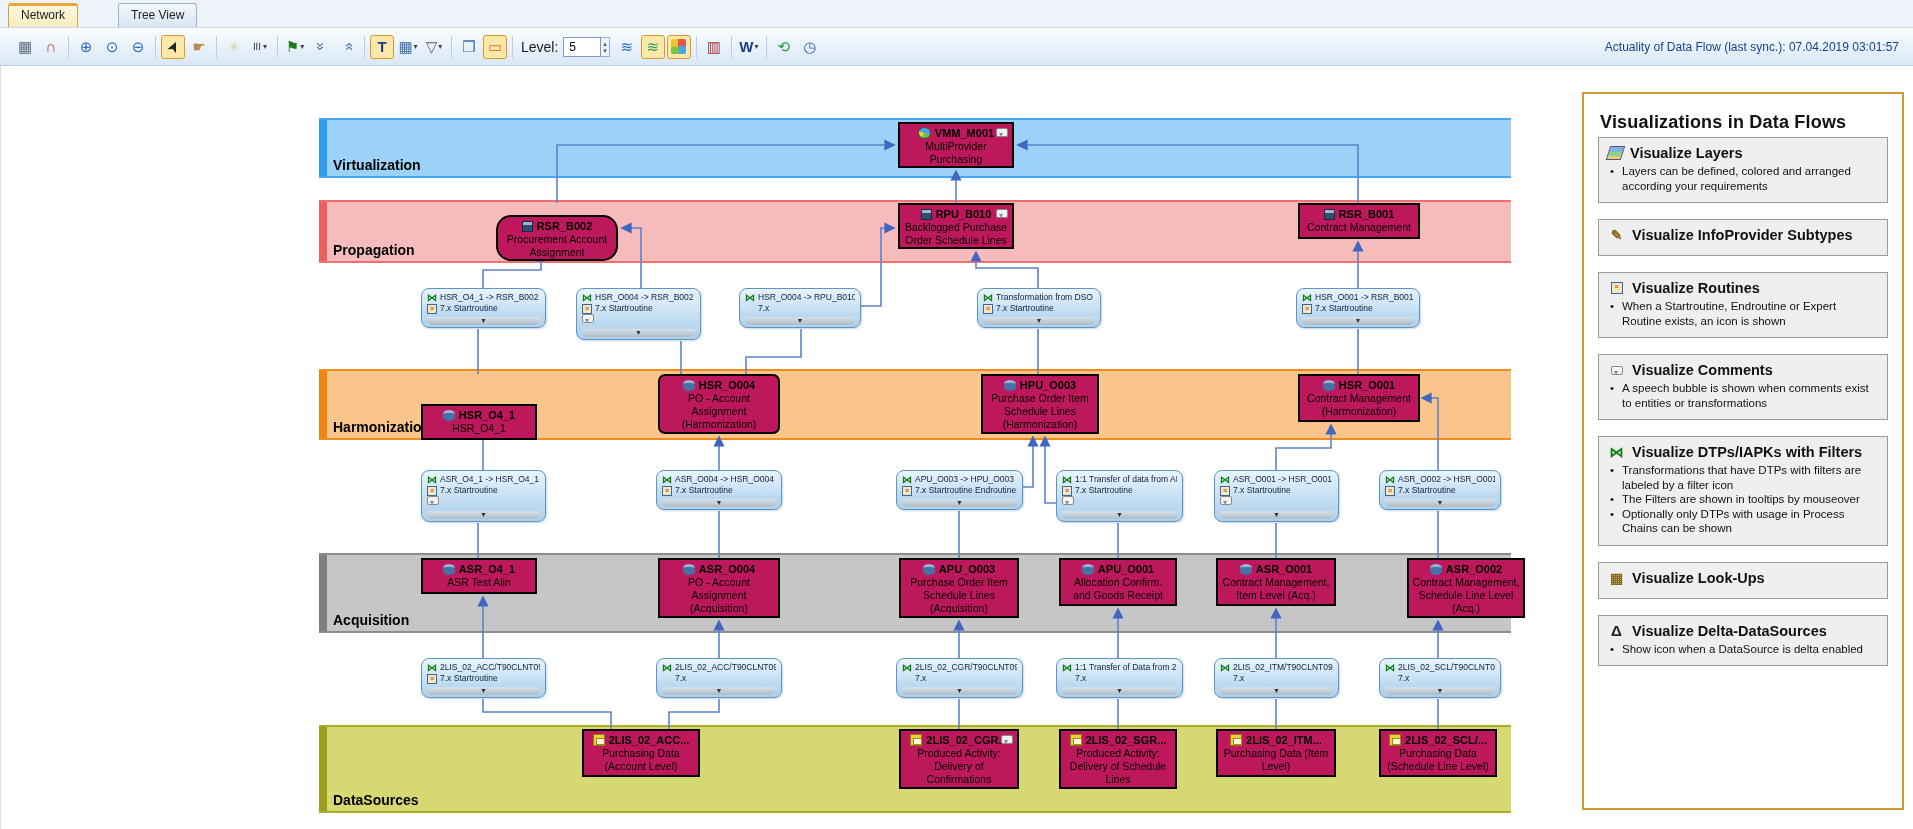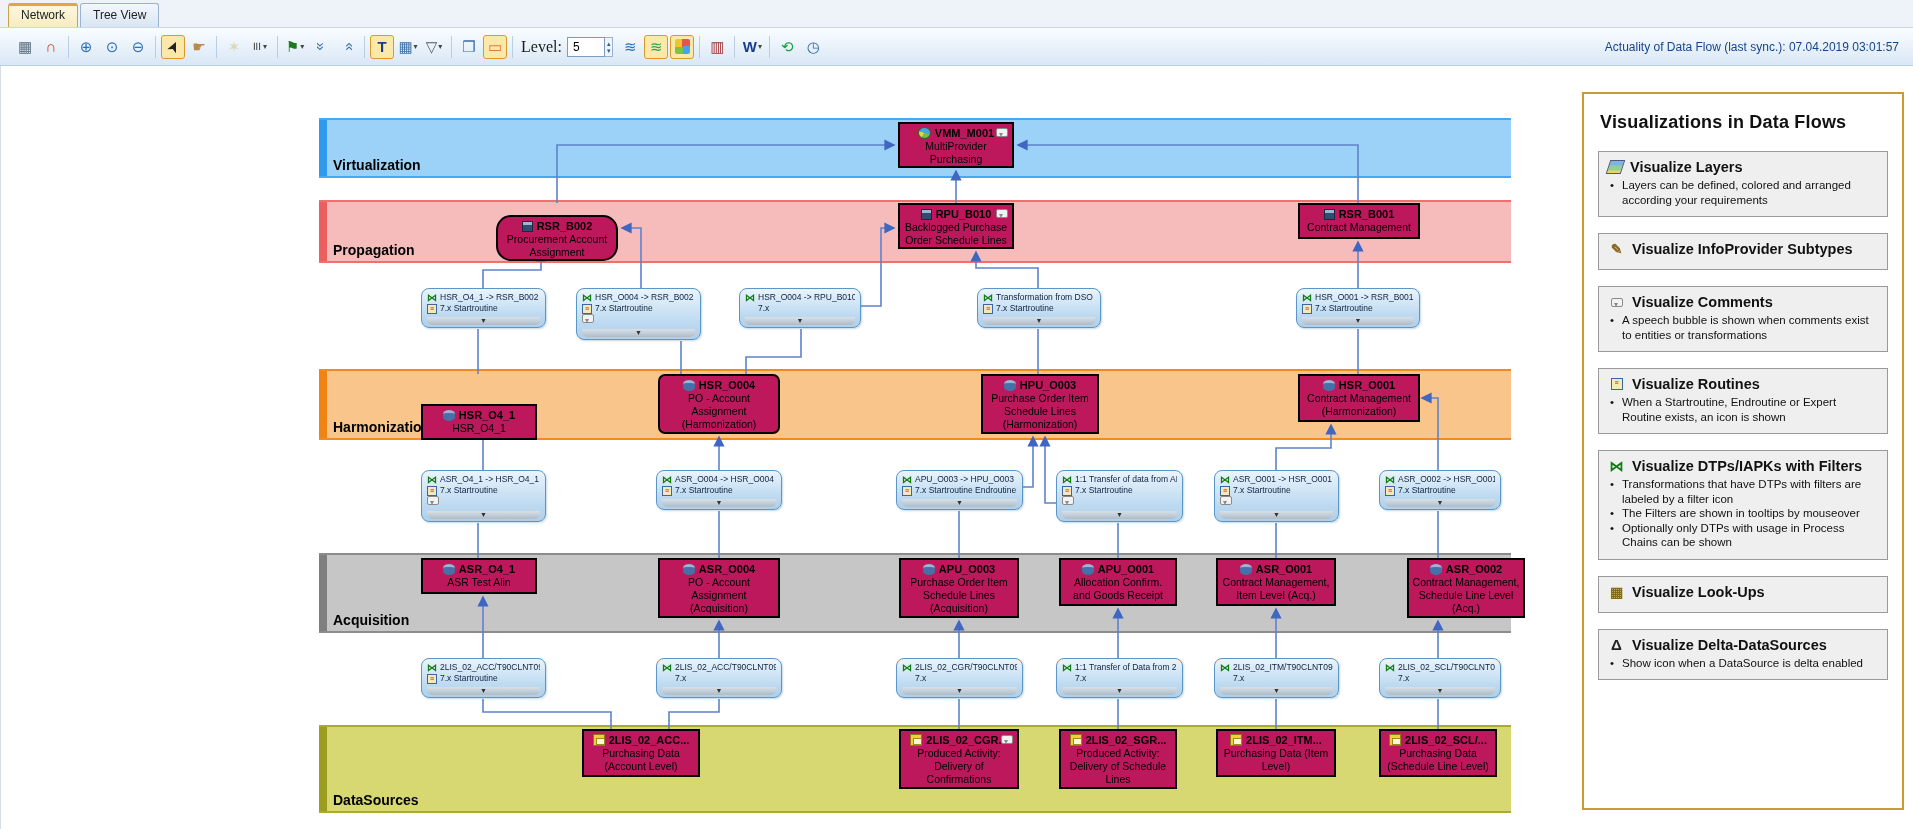--- a/index.html
+++ b/index.html
@@ -6,36 +6,36 @@
   html,body { width:1913px; height:829px; overflow:hidden; background:#fff;
     font-family:"Liberation Sans", sans-serif; }
   .app { position:relative; width:1913px; height:829px; background:#fff; }
 
   
   .tabbar { position:absolute; left:0; top:0; width:100%; height:28px;
     background:#eef3fa; border-bottom:1px solid #c9d8ea; display:flex; align-items:flex-end; padding-left:8px; }
   .tab { height:24px; padding:4px 12px 3px; font-size:12px; color:#222;
     border:1px solid #9ab3d0; border-bottom:none; border-radius:3px 3px 0 0; margin-right:2px; cursor:default; }
   .tab.active { background:linear-gradient(#fdf7dd,#f6ecc2); border-color:#c8a34a; border-top:3px solid #e8a33d; padding-top:2px; }
-  .tab.inactive { background:linear-gradient(#f3f7fc,#d9e5f3); }
+  .tab.inactive { background:linear-gradient(#f3f7fc,#d9e5f3);margin-left:38px; }
 
   
   .toolbar { position:absolute; left:0; top:28px; width:100%; height:38px;
     background:linear-gradient(#fafdff,#d9e7f6); border-bottom:1px solid #b8cfe8;
     display:flex; align-items:center; padding:0 14px 0 12px; }
   .tbi { width:24px; height:24px; margin:0 1px; display:inline-flex; align-items:center; justify-content:center;
     font-size:15px; border:1px solid transparent; border-radius:3px; position:relative; cursor:default; }
   .tbi.active { background:#fce9a9; border-color:#d99a2b; }
   .tbi.disabled { opacity:.45; }
   .tbi .dd { font-size:8px; color:#444; margin-left:1px; }
   .tbsep { width:1px; height:22px; background:#b9cde4; margin:0 4px; }
   .dots { width:15px; height:15px; border-radius:2px;
     background:conic-gradient(#e2574c 0 25%, #4aa3e8 0 50%, #7fc24a 0 75%, #e8c831 0); }
   .spin { display:inline-flex; align-items:center; margin:0 4px; }
-  .spin label { font-size:16px; color:#1b1b1b; margin-right:5px;font-family:Liberation Serif, serif; }
+  .spin label { font-size:14px; color:#1b1b1b; margin-right:5px; }
   .spin input { width:38px; height:20px; border:1px solid #7a9cc4; font-size:12px; padding-left:5px;
     font-family:"Liberation Sans",sans-serif; }
   .spin .arrows { display:flex; flex-direction:column; font-size:7px; line-height:7px; color:#3a5a86;
     border:1px solid #9ab3d0; border-left:none; background:#eef4fb; padding:2px 2px; }
   .status { margin-left:auto; font-size:12px; color:#16458c; white-space:nowrap; }
 
   
   .main { position:absolute; left:0; top:66px; width:100%; height:763px; background:#fff; border-left:1px solid #d6dde7; }
   .layer { position:absolute; border-top:2px solid; border-bottom:2px solid; }
   .layer .strip { position:absolute; left:0; top:0; bottom:0; width:8px; }
@@ -65,21 +65,21 @@
   .dtp-icon { color:#0f7d12; font-weight:bold; font-size:10px; line-height:10px; flex:0 0 auto; }
   .routine-icon { width:10px; height:10px; background:#f6e9b8; border:1px solid #3a66a8; font-size:7px; line-height:8px;
     color:#b02020; text-align:center; flex:0 0 auto; display:inline-block; }
   .routine-icon:before { content:"≡"; }
   .tr-footer { position:absolute; left:5px; right:5px; bottom:2px; height:8px; text-align:center;
     background:linear-gradient(#d7e0e8,#aebcc8); border-radius:0 0 5px 5px; font-size:7px; line-height:7px; color:#333; }
 
   
   .legend { position:absolute; left:1582px; top:92px; width:322px; height:718px;
     background:#fff; border:2px solid #cc9933; padding:14px 14px 10px; overflow:hidden; }
-  .legend h1 { font-size:18px; font-weight:bold; color:#111; margin:4px 0 18px 2px; letter-spacing:.2px; }
+  .legend h1 { font-size:18px; font-weight:bold; color:#111; margin:4px 0 4px 2px; letter-spacing:.2px; }
   .lsec { background:#efefef; border:1px solid #9a9a9a; padding:7px 9px 9px; margin-bottom:16px; }
   .lsec .lhead { display:flex; align-items:center; gap:7px; font-size:14.5px; font-weight:bold; color:#111; margin-bottom:3px; }
   .lsec ul { list-style:none; }
   .lsec li { font-size:11.5px; line-height:14.5px; color:#111; padding-left:14px; position:relative; }
   .lsec li:before { content:"•"; position:absolute; left:2px; }
   .licon { display:inline-flex; width:17px; height:15px; align-items:center; justify-content:center; flex:0 0 auto; }
   .licon-layers-icon { background:linear-gradient(#7fb2e5 0 4px,#8fd18f 5px 9px,#f2d06b 10px 14px); transform:skewX(-18deg); width:15px; height:14px; border:1px solid #557; }
   .licon-subtypes-icon { font-size:14px; color:#8a6a1a; }
   .licon-dtp-icon { font-size:14px; color:#0f7d12; font-weight:bold; }
   .licon-lookup-icon { font-size:14px; color:#8a6a1a; }
@@ -643,38 +643,38 @@
           </ul>
         </div>
         <div class="lsec">
           <div class="lhead">
             <span class="licon licon-subtypes-icon">✎</span>
             <span>Visualize InfoProvider Subtypes</span>
           </div>
         </div>
         <div class="lsec">
           <div class="lhead">
+            <span class="licon licon-routine-icon">
+              <span class="routine-icon"></span>
+            </span>
+            <span>Visualize Routines</span>
+          </div>
+          <ul>
+            <li>When a Startroutine, Endroutine or Expert Routine exists, an icon is shown</li>
+          </ul>
+        </div>
+        <div class="lsec">
+          <div class="lhead">
             <span class="licon licon-comment-icon">
               <span class="bubble"></span>
             </span>
             <span>Visualize Comments</span>
           </div>
           <ul>
             <li>A speech bubble is shown when comments exist to entities or transformations</li>
-          </ul>
-        </div>
-        <div class="lsec">
-          <div class="lhead">
-            <span class="licon licon-routine-icon">
-              <span class="routine-icon"></span>
-            </span>
-            <span>Visualize Routines</span>
-          </div>
-          <ul>
-            <li>When a Startroutine, Endroutine or Expert Routine exists, an icon is shown</li>
           </ul>
         </div>
         <div class="lsec">
           <div class="lhead">
             <span class="licon licon-dtp-icon">⋈</span>
             <span>Visualize DTPs/IAPKs with Filters</span>
           </div>
           <ul>
             <li>Transformations that have DTPs with filters are labeled by a filter icon</li>
             <li>The Filters are shown in tooltips by mouseover</li>

